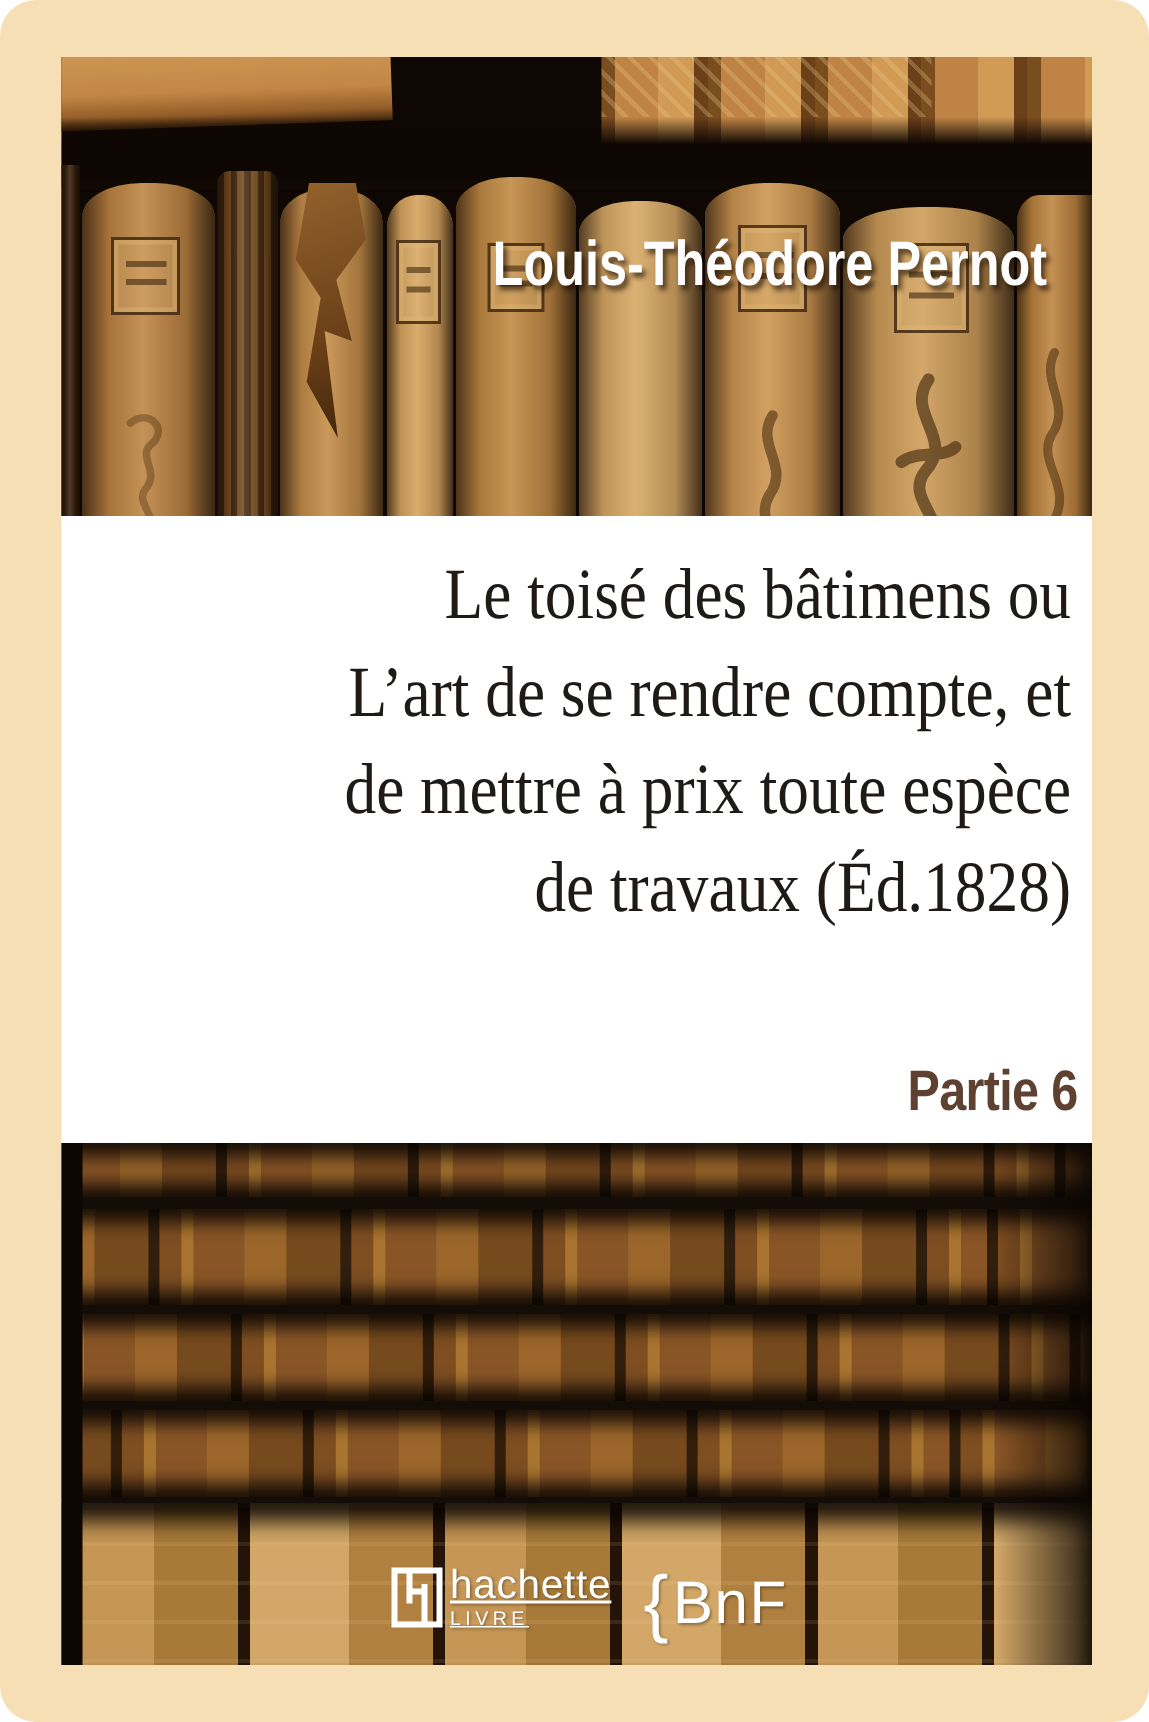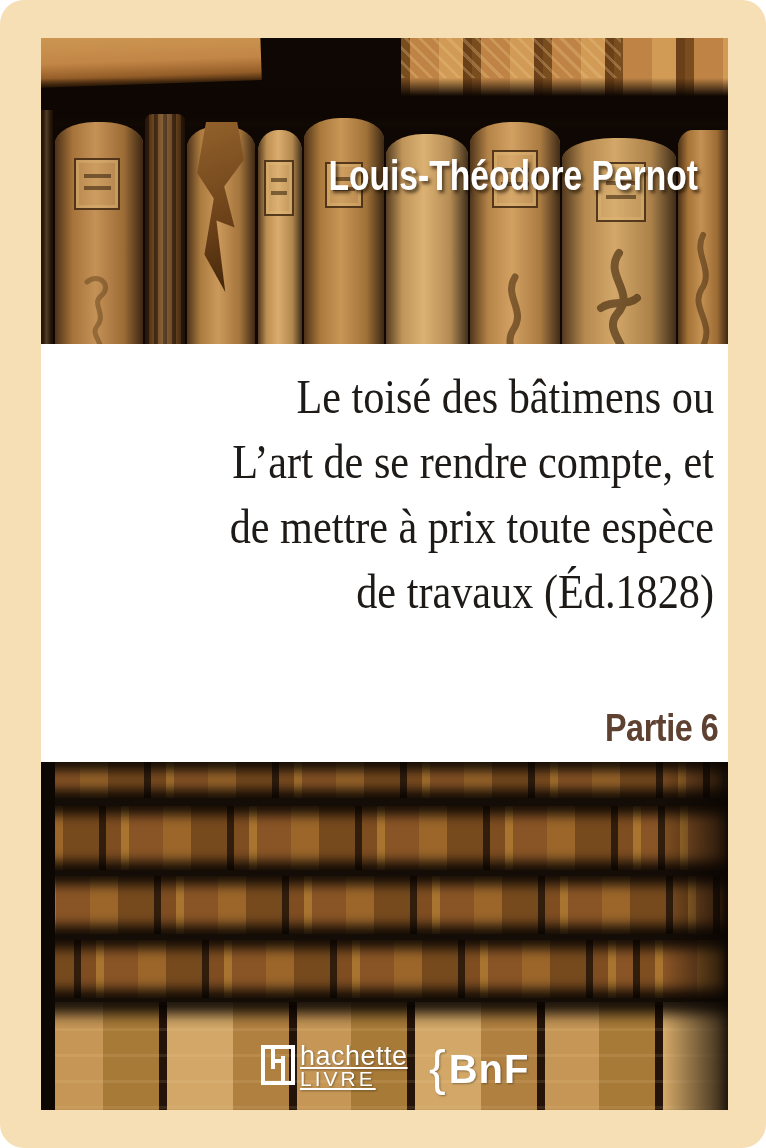--- a/index.html
+++ b/index.html
@@ -74,25 +74,25 @@
       repeating-linear-gradient(180deg,rgba(255,228,180,.10) 0 3px,transparent 3px 26px),
       repeating-linear-gradient(90deg,#241308 0 8px,#c59655 8px 62px,#a77a38 62px 118px,#241308 118px 126px,#d2a767 126px 192px,#b08040 192px 248px);
     box-shadow:inset 0 12px 14px rgba(5,2,1,.9);}
   .left-dark{position:absolute;left:0;top:0;bottom:0;width:14px;background:#0d0703;}
   .right-fade{position:absolute;right:0;top:0;bottom:0;width:64px;
     background:linear-gradient(90deg,rgba(10,5,2,0),rgba(10,5,2,.8));}
 
   .logo-hachette{position:absolute;left:219px;top:281px;z-index:5;display:flex;gap:4px;
     color:var(--logo-white,#fff);align-items:flex-end;text-shadow:1px 1px 2px rgba(0,0,0,.35);text-decoration:underline;}
   .h-name{font-size:27px;line-height:26px;letter-spacing:.5px;}
-  .h-sub{font-size:21px;line-height:15px;letter-spacing:3px;margin-top:2px;}
+  .h-sub{font-size:13px;line-height:15px;letter-spacing:3px;margin-top:2px;}
   .logo-bnf{position:absolute;left:388px;top:285px;z-index:5;display:flex;align-items:flex-start;
     color:var(--logo-white,#fff);text-shadow:1px 1px 2px rgba(0,0,0,.35);}
   .bnf-brace{font-size:50px;line-height:42px;font-weight:400;margin-right:3px;}
-  .bnf-name{font-size:40px;line-height:44px;font-weight:700;letter-spacing:1px;}
+  .bnf-name{font-size:40px;line-height:44px;font-weight:400;letter-spacing:1px;}
 </style>
 </head>
 <body>
 
 <div class="page">
   <div class="cover">
 
     <div class="photo-top">
       <div class="shelf-board"></div>
       <div class="top-books-row"></div>

